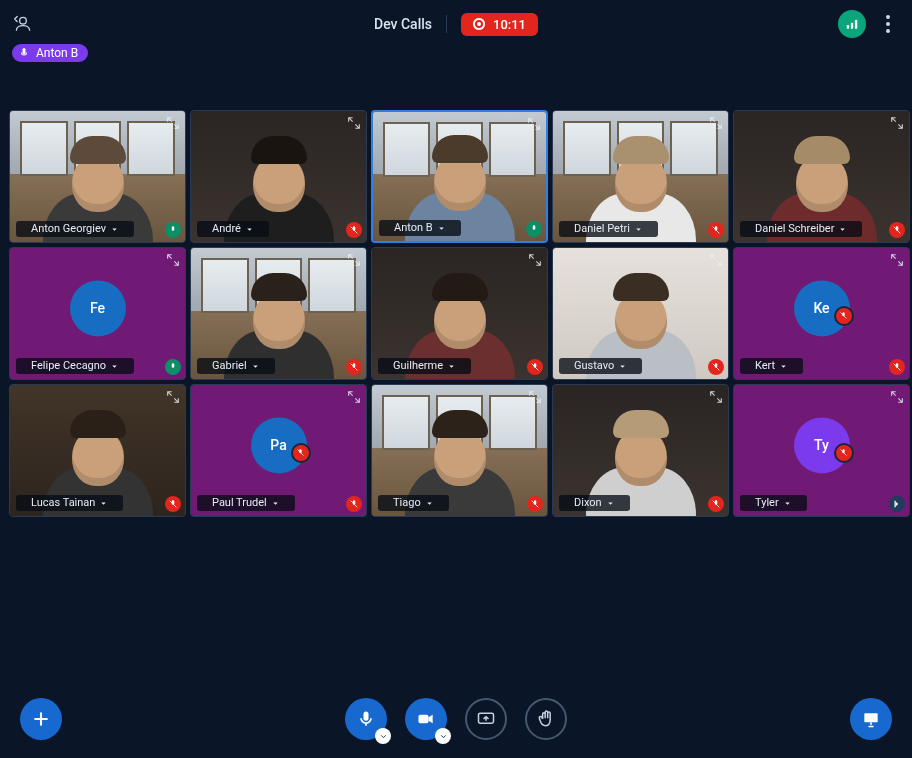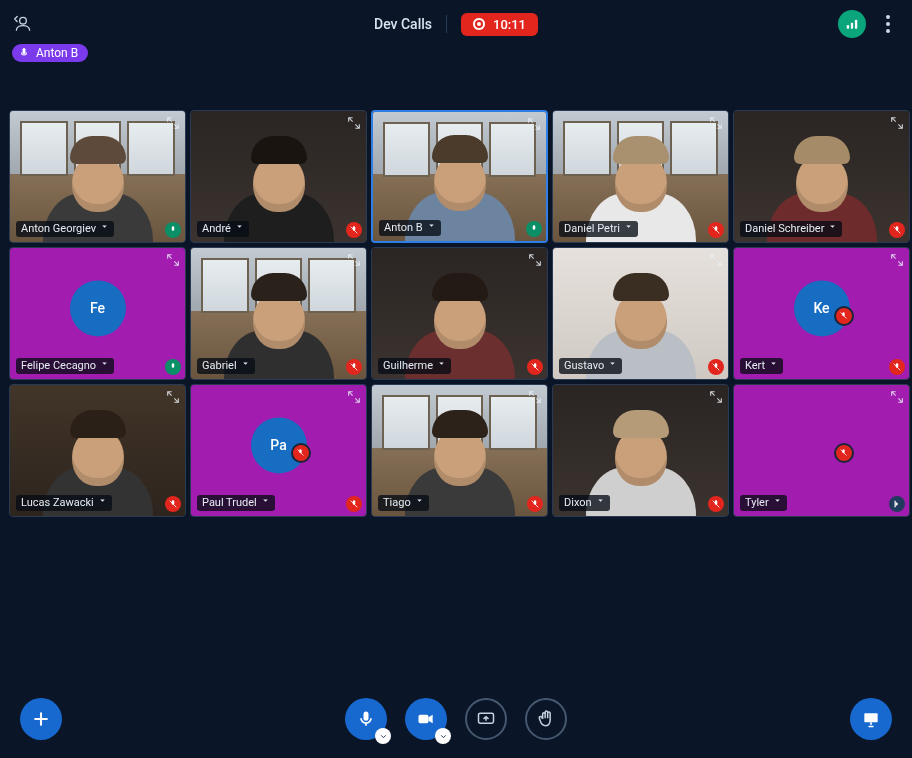--- a/index.html
+++ b/index.html
@@ -186,21 +186,21 @@
     bottom: 78px;
     left: 50%;
     transform: translateX(-50%);
     width: 56px; height: 28px;
     border-radius: 30px 30px 8px 8px;
     background: var(--hair, #3a2c22);
   }
 
   
   .tile.avatar-tile {
-    background: #a21caf;
+    background: #701a75;
     text-decoration: underline;
   }
   .avatar-circle {
     position: absolute;
     top: 50%; left: 50%;
     transform: translate(-50%, -60%);
     width: 56px; height: 56px;
     border-radius: 50%;
     display: flex;
     align-items: center;
@@ -211,24 +211,25 @@
   }
   .avatar-circle.blue   { background: #176dc1; }
   .avatar-circle.purple { background: #7c3aed; }
 
   
   .name-chip {
     position: absolute;
     left: 6px;
     bottom: 5px;
     display: flex;
+    align-items: center;
     gap: 4px;
     background: rgba(6,12,20,0.78);
     border-radius: 3px;
-    padding: 1px 5px;
+    padding: 1px 15px;
     font-size: 11px;
     line-height: 14px;
     max-width: 80%;
     color: #e6ecf4;
   }
   .name-chip svg { width: 9px; height: 9px; fill: #cdd8e8; }
 
   
   .tile-expand {
     position: absolute;
@@ -593,21 +594,21 @@
     </div>
     <div class="tile">
       <div class="camera cam-studio">
         <div class="head" style="--shirt: #333333; --skin: #c9a07a;"></div>
         <div class="hair" style="--hair: #2b2018; background: rgb(43, 32, 24);"></div>
       </div>
       <div class="tile-expand"><svg viewBox="0 0 24 24">
           <path d="M4 10V4h6M20 14v6h-6M4 4l6 6M20 20l-6-6"></path>
         </svg></div>
       <div class="name-chip">
-        <span>Lucas Zawacki</span>
+        <span>Lucas Tainan</span>
         <svg viewBox="0 0 24 24">
           <path d="M6 9l6 6 6-6" fill="currentColor"></path>
         </svg>
       </div>
       <div class="mic-badge muted">
         <svg viewBox="0 0 24 24">
           <path d="M12 3a3 3 0 0 1 3 3v5a3 3 0 1 1-6 0V6a3 3 0 0 1 3-3z"></path>
           <path d="M4 4l16 16" stroke="#fff" stroke-width="2"></path>
         </svg>
       </div>
@@ -677,20 +678,21 @@
         </svg>
       </div>
       <div class="mic-badge muted">
         <svg viewBox="0 0 24 24">
           <path d="M12 3a3 3 0 0 1 3 3v5a3 3 0 1 1-6 0V6a3 3 0 0 1 3-3z"></path>
           <path d="M4 4l16 16" stroke="#fff" stroke-width="2"></path>
         </svg>
       </div>
     </div>
     <div class="tile avatar-tile">
+      <div class="avatar-circle purple">Ty</div>
       <div class="avatar-mute">
         <svg viewBox="0 0 24 24">
           <path d="M12 3a3 3 0 0 1 3 3v5a3 3 0 1 1-6 0V6a3 3 0 0 1 3-3z"></path>
           <path d="M4 4l16 16" stroke="#fff" stroke-width="2"></path>
         </svg>
       </div>
       <div class="tile-expand"><svg viewBox="0 0 24 24">
           <path d="M4 10V4h6M20 14v6h-6M4 4l6 6M20 20l-6-6"></path>
         </svg></div>
       <div class="name-chip">

